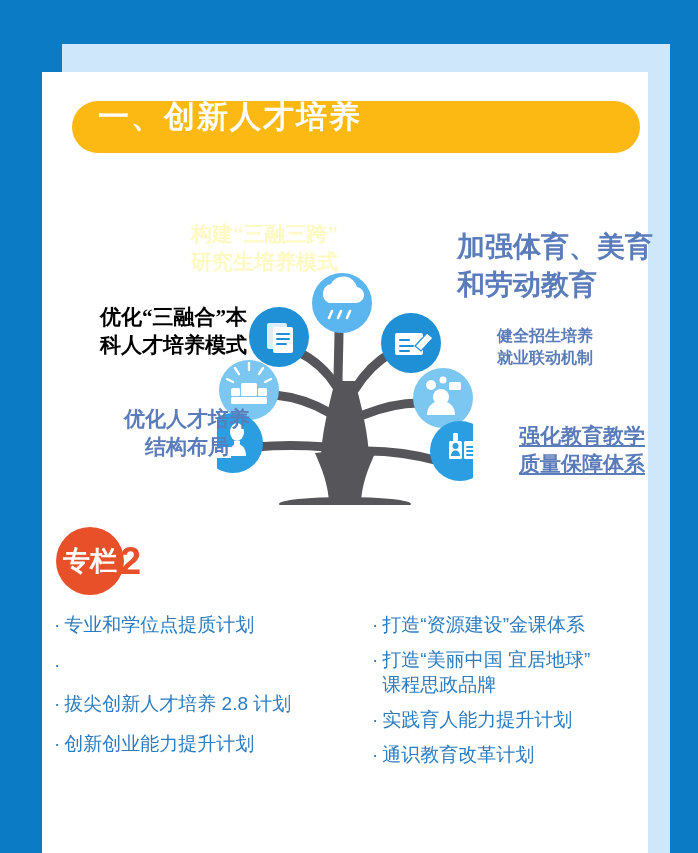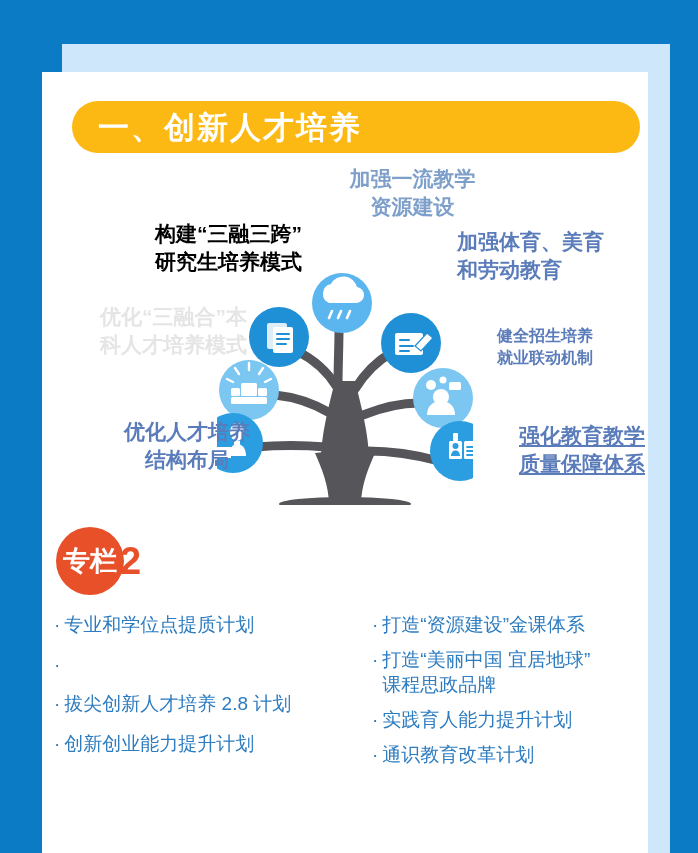--- a/index.html
+++ b/index.html
@@ -16,21 +16,21 @@
   }
   .card{
     position:absolute;left:42px;top:72px;width:606px;height:781px;
     background:#ffffff;
   }
 
   
   .banner{
     position:absolute;left:72px;top:101px;width:568px;height:52px;
     background:#fcb913;border-radius:26px;
-    display:flex;align-items:center;
+    display:flex;align-items:flex-start;
   }
   .banner-text{
     color:#ffffff;font-size:31px;font-weight:bold;
     letter-spacing:2px;margin-left:26px;line-height:1;
     white-space:nowrap;
   }
 
   
   .tree-area{position:absolute;left:42px;top:160px;width:606px;height:345px;}
   .tree-svg{position:absolute;left:175px;top:95px;}
@@ -39,24 +39,24 @@
   .tlabel{
     position:absolute;color:#5b7cba;font-weight:bold;
     line-height:1.35;white-space:nowrap;
   }
   .tlabel.light{color:#7d9fc9;}
   .tlabel.c{text-align:center;}
   .tlabel.r{text-align:right;}
 
   #lbl-top     {left:283px;top:5px;font-size:21px;text-align:center;width:175px;}
   #lbl-upleft  {left:0px;top:60px;font-size:21px;text-align:right;width:260px;}
-  #lbl-upright {left:415px;top:68px;font-size:21px;text-align:left;width:210px;}
+  #lbl-upright {left:415px;top:68px;font-size:28px;text-align:left;width:210px;}
   #lbl-left    {left:-10px;top:143px;font-size:21px;text-align:right;width:215px;}
   #lbl-right   {left:455px;top:165px;font-size:16px;text-align:left;width:190px;}
-  #lbl-lowleft {left:30px;top:258px;font-size:21px;text-align:center;width:230px;}
+  #lbl-lowleft {left:30px;top:245px;font-size:21px;text-align:center;width:230px;}
   #lbl-lowright{left:440px;top:262px;font-size:21px;text-align:center;width:200px;text-decoration:underline;}
 
   
   .col-header{position:absolute;left:56px;top:527px;height:68px;display:flex;align-items:center;}
   .badge-circle{
     width:68px;height:68px;border-radius:50%;background:#e8502a;
     display:flex;align-items:center;justify-content:center;
     position:relative;z-index:2;
   }
   .badge-circle-text{
@@ -172,27 +172,25 @@
       <circle cx="243" cy="196" r="30" fill="#2a9ee0"></circle>
       <rect x="232" y="186" width="13" height="18" rx="1.5" fill="#ffffff"></rect>
       <circle cx="238.5" cy="191" r="3" fill="#2a9ee0"></circle>
       <path d="M234 201 c0 -3.5 2 -5.5 4.5 -5.5 c2.5 0 4.5 2 4.5 5.5 Z" fill="#2a9ee0"></path>
       <rect x="247" y="186" width="18" height="18" rx="1.5" fill="#ffffff"></rect>
       <path d="M250 192 h12 M250 196 h12 M250 200 h8" stroke="#2a9ee0" stroke-width="1.8" stroke-linecap="round"></path>
       <rect x="236" y="178" width="5" height="8" rx="1" fill="#ffffff"></rect>
     </g>
   </svg>
 
-  <div class="tlabel light c" id="lbl-top" style="white-space: pre-line; color: rgb(125, 159, 201);">加强一流教学
-资源建设</div>
-  <div class="tlabel r" id="lbl-upleft" style="white-space: pre-line; color: #000000;">构建“三融三跨”
+  <div class="tlabel r" id="lbl-upleft" style="white-space: pre-line; color: #fef9c3; padding-left: 36px;">构建“三融三跨”
 研究生培养模式</div>
   <div class="tlabel" id="lbl-upright" style="white-space: pre-line; color: rgb(91, 124, 186);">加强体育、美育
 和劳动教育</div>
-  <div class="tlabel r" id="lbl-left" style="white-space: pre-line; color: #e5e5e5;">优化“三融合”本
+  <div class="tlabel r" id="lbl-left" style="white-space: pre-line; color: #000000; font-family: Liberation Serif, serif;">优化“三融合”本
 科人才培养模式</div>
   <div class="tlabel" id="lbl-right" style="white-space: pre-line; color: rgb(91, 124, 186);">健全招生培养
 就业联动机制</div>
   <div class="tlabel c" id="lbl-lowleft" style="white-space: pre-line; color: rgb(91, 124, 186);">优化人才培养
 结构布局</div>
   <div class="tlabel c" id="lbl-lowright" style="white-space: pre-line; color: rgb(91, 124, 186);">强化教育教学
 质量保障体系</div>
 </div>
 
 <div class="col-header">

